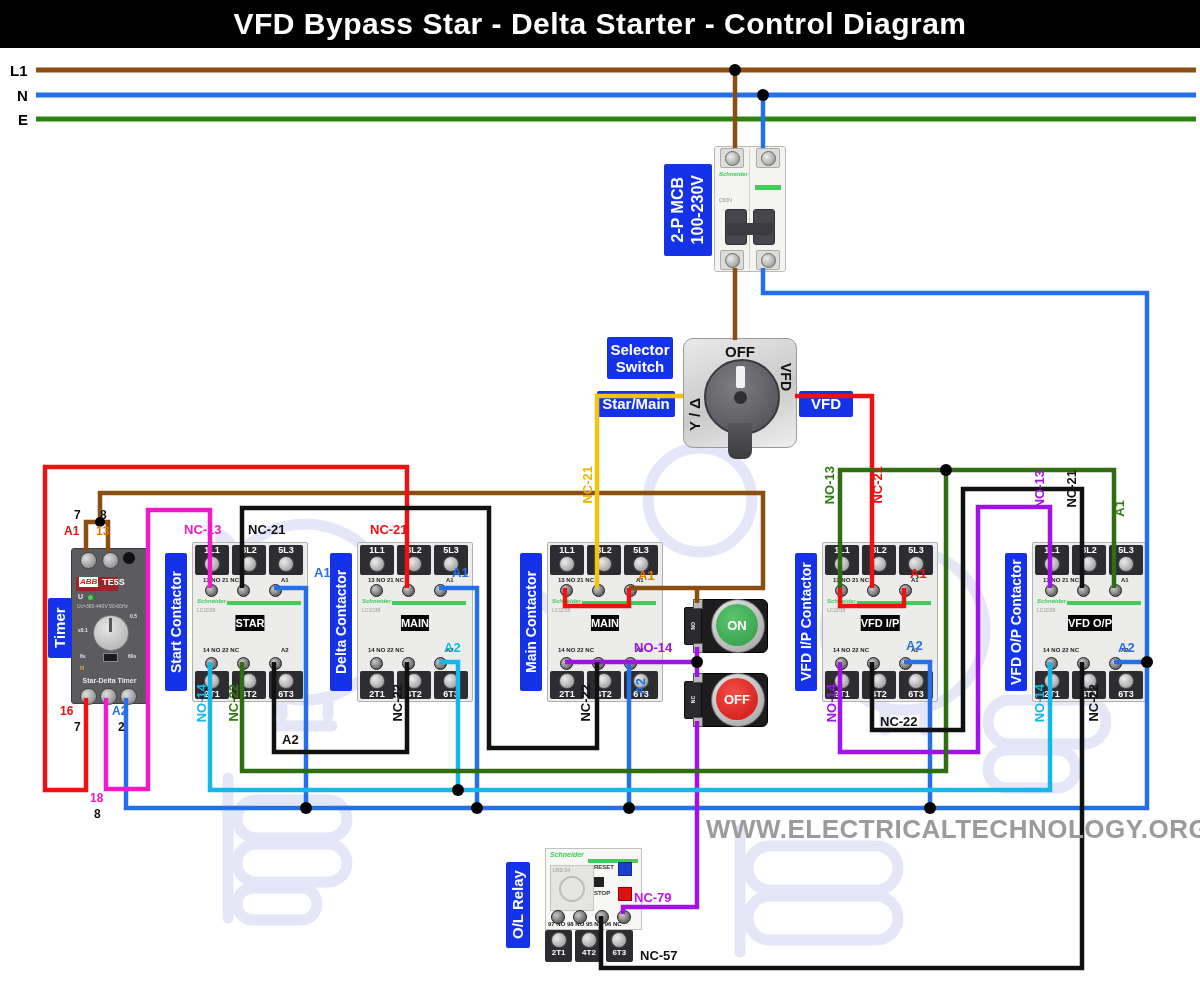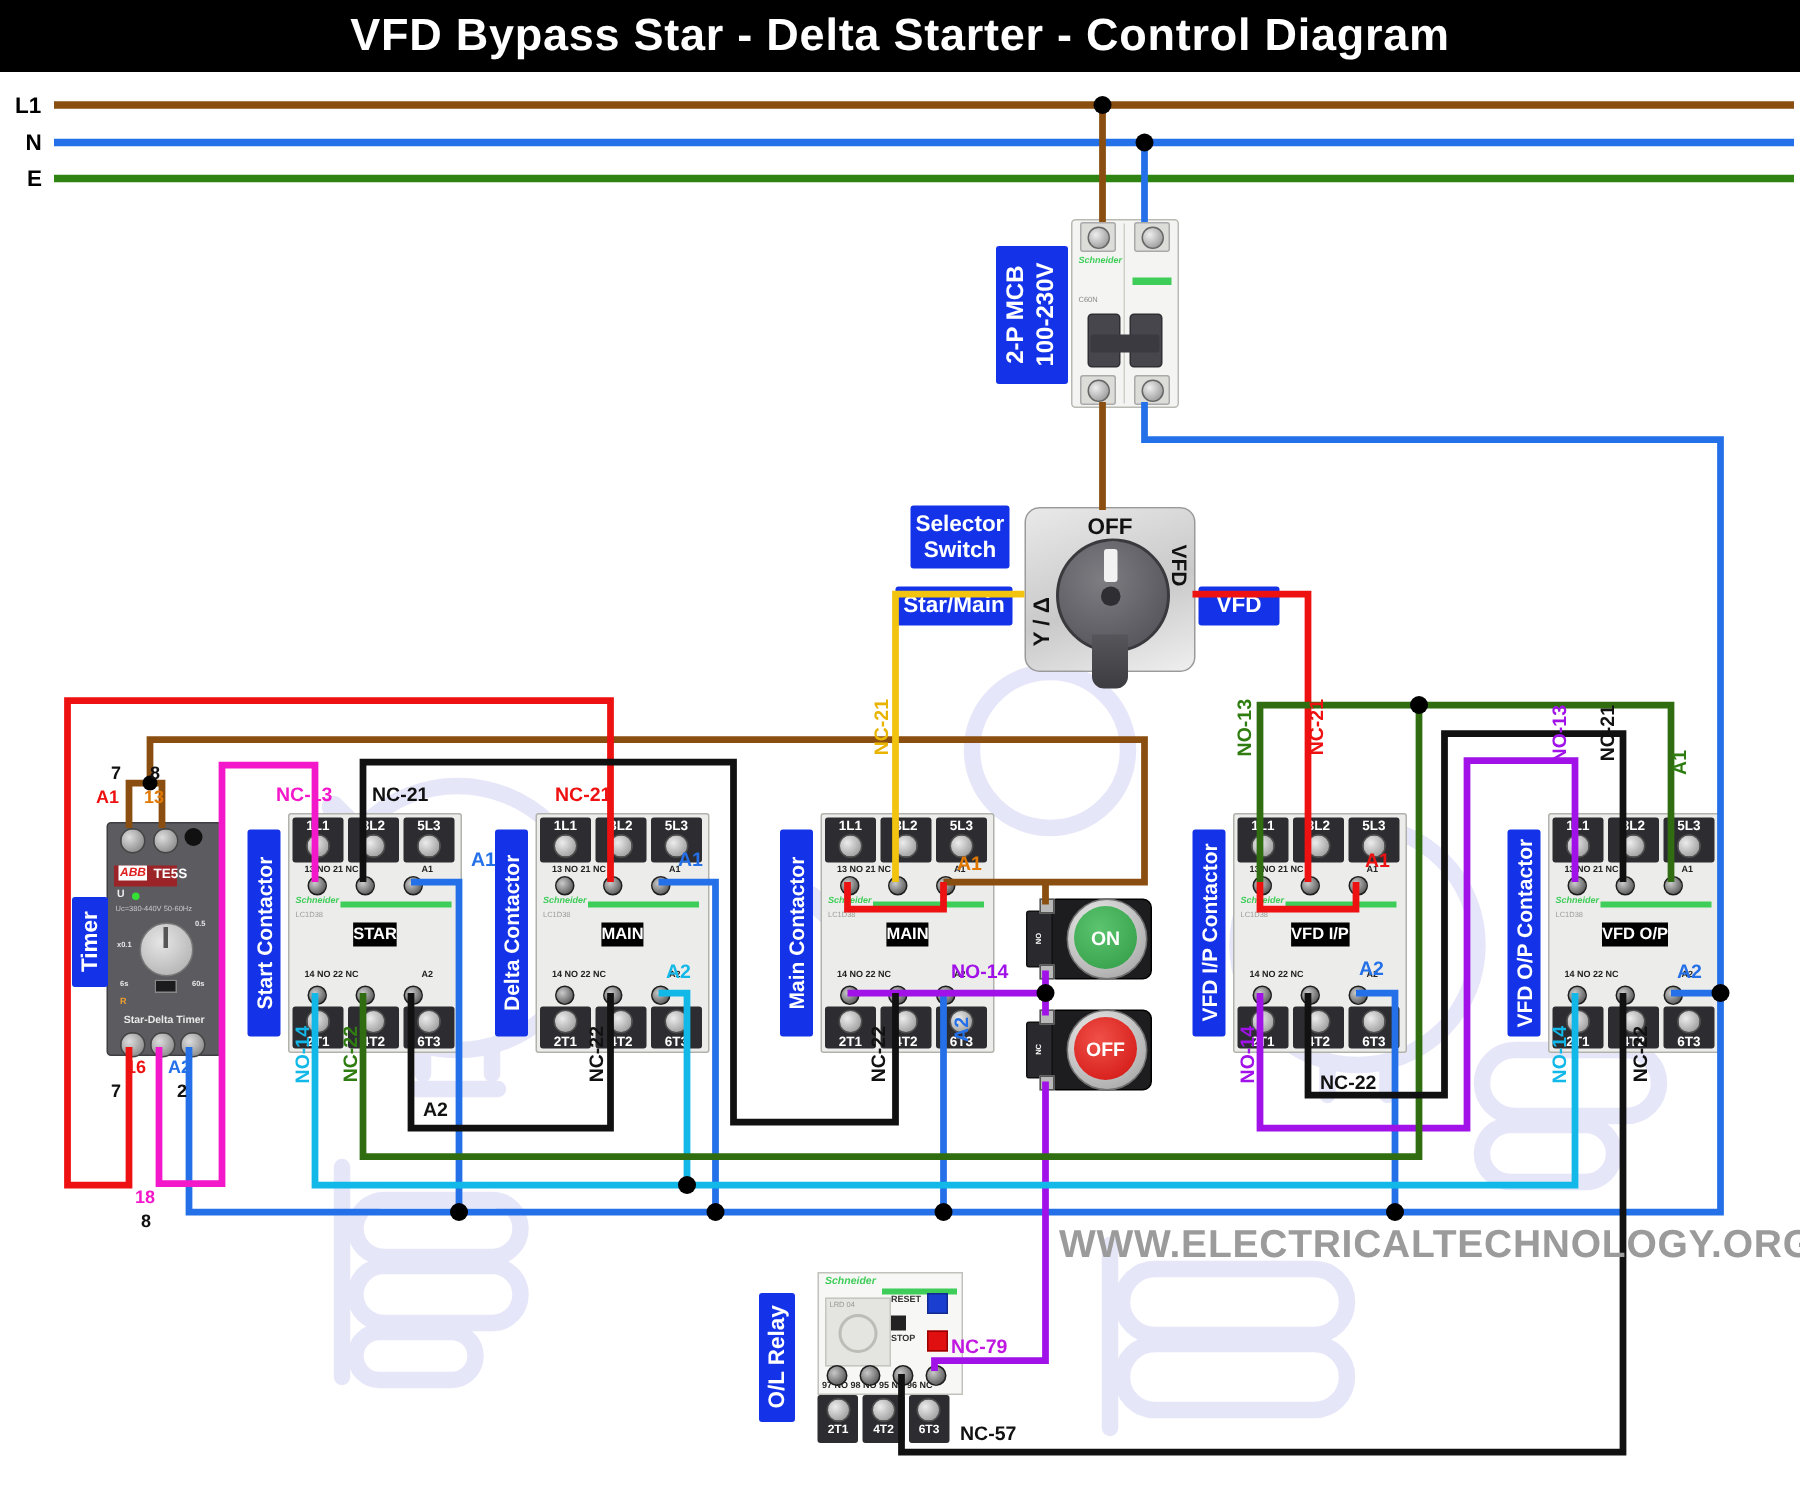--- a/index.html
+++ b/index.html
@@ -496,21 +496,21 @@
   <div class="wl lg rot" style="left:1112px;top:500px;">A1</div>
   <div class="wl lb" style="left:1118px;top:640px;">A2</div>
   <div class="wl lc rot" style="left:1032px;top:684px;">NO-14</div>
   <div class="wl lk rot" style="left:1086px;top:684px;">NC-22</div>
   <div class="wl lpm" style="left:634px;top:890px;">NC-79</div>
   <div class="wl lk" style="left:640px;top:948px;">NC-57</div>
   <div class="wl lk" style="left:74px;top:508px;font-size:12px;">7</div>
   <div class="wl lk" style="left:100px;top:508px;font-size:12px;">8</div>
   <div class="wl lr" style="left:64px;top:524px;font-size:12px;">A1</div>
   <div class="wl lo" style="left:96px;top:524px;font-size:12px;">13</div>
-  <div class="wl lr" style="left:84px;top:704px;font-size:12px;">16</div>
+  <div class="wl lr" style="left:60px;top:704px;font-size:12px;">16</div>
   <div class="wl lk" style="left:74px;top:720px;font-size:12px;">7</div>
   <div class="wl lb" style="left:112px;top:704px;font-size:12px;">A2</div>
   <div class="wl lk" style="left:118px;top:720px;font-size:12px;">2</div>
   <div class="wl lm" style="left:90px;top:791px;font-size:12px;">18</div>
   <div class="wl lk" style="left:94px;top:807px;font-size:12px;">8</div>
 
   <div id="watermark">WWW.ELECTRICALTECHNOLOGY.ORG</div>
 </div>
 
 </body></html>

